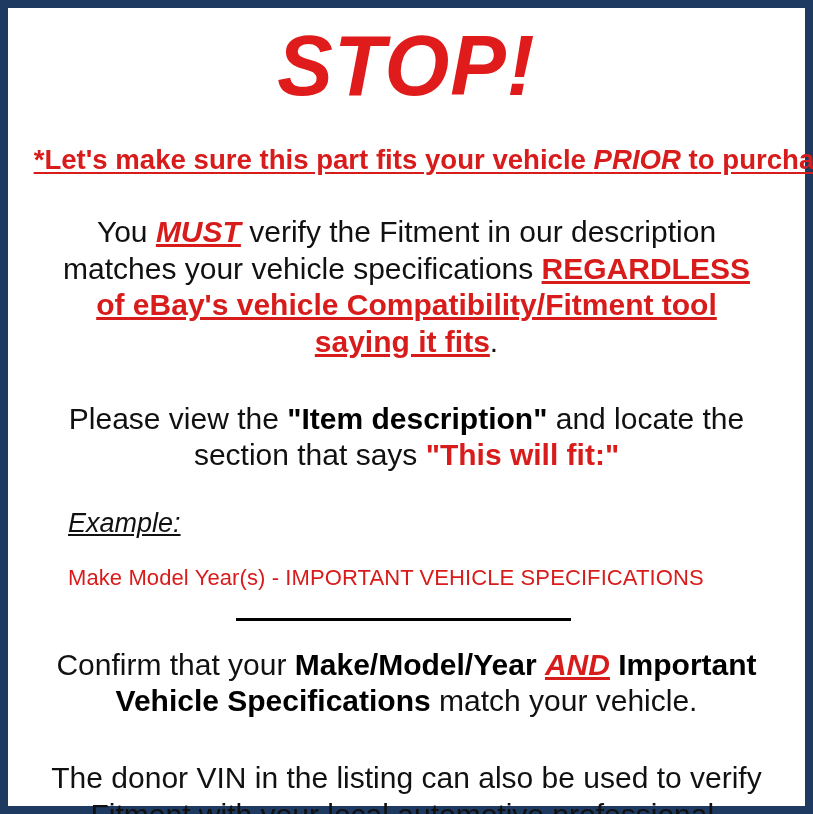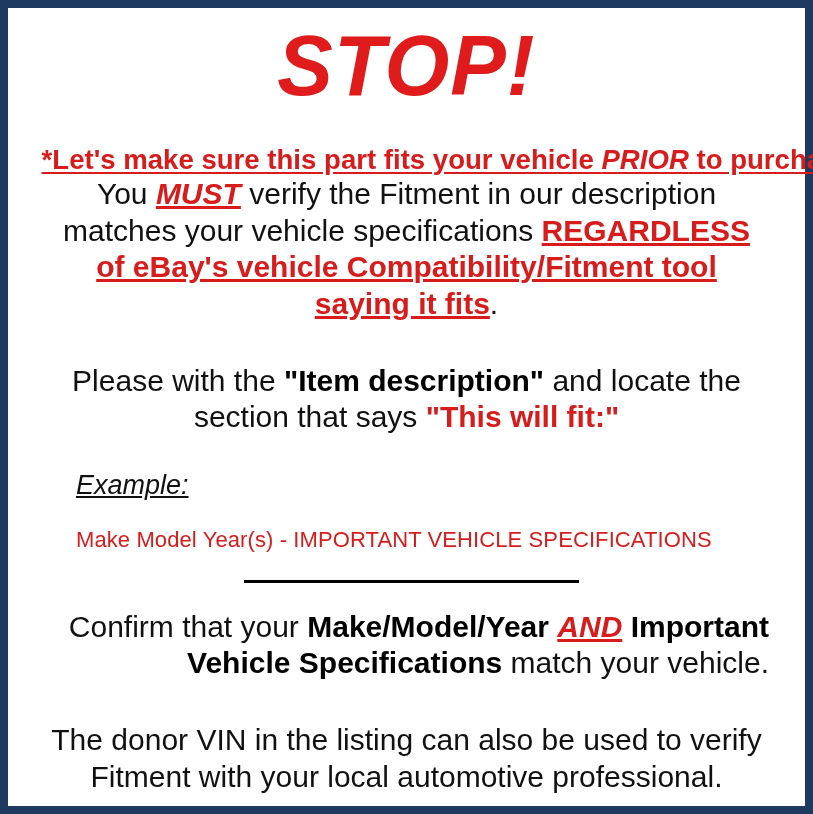--- a/index.html
+++ b/index.html
@@ -13,21 +13,21 @@
     font-family: "Liberation Sans Narrow", "Liberation Sans", sans-serif;
     overflow: hidden;
   }
 
   #fitment-notice {
     box-sizing: border-box;
     width: 813px;
     height: 814px;
     border: 8px solid #1f3a60;
     background: #ffffff;
-    padding: 0 28px;
+    padding: 0 20px;
     text-align: center;
     color: #000000;
   }
 
   
   .stop-title {
     color: #e01b1b;
     font-weight: bold;
     font-style: italic;
     font-size: 86px;
@@ -52,21 +52,21 @@
   .subtitle-line .ital { font-style: italic; }
 
   .para {
     font-size: 30px;
     line-height: 1.22;
     color: #111111;
     margin: 0;
     padding: 0 22px;
     font-weight: normal;
   }
-  .para-1 { }
+  .para-1 { margin-top: 38px; }
   .para-2 { margin-top: 40px; padding: 0 10px; }
 
   .red-b-i-u {
     color: #d81b1b;
     font-weight: bold;
     font-style: italic;
     text-decoration: underline;
     text-underline-offset: 2px;
   }
   .red-b-u {
@@ -120,40 +120,40 @@
   }
   .divider-line {
     position: absolute;
     left: 208px;
     top: 3px;
     width: 335px;
     height: 3px;
     background: #000000;
   }
 
-  .para-3 { margin-top: 22px; padding: 0 8px; text-align: right; }
+  .para-3 { margin-top: 22px; padding: 0 8px; }
   .para-4 { margin-top: 40px; padding: 0 4px; }
 </style>
 </head>
 <body>
 
 <div id="fitment-notice">
 
   <div class="stop-title">STOP!</div>
 
   <div class="subtitle-line">
     <span>*Let's make sure this part fits your vehicle </span><span class="ital">PRIOR</span><span> to purchasing*</span>
   </div>
 
   <p class="para para-1">
     <span>You </span><span class="red-b-i-u">MUST</span><span> verify the Fitment in our description matches your vehicle specifications </span><span class="red-b-u">REGARDLESS of eBay's vehicle Compatibility/Fitment tool saying it fits</span><span>.</span>
   </p>
 
   <p class="para para-2">
-    <span>Please with the </span><span class="blk-b">"Item description"</span><span> and locate the section that says </span><span class="red-b">"This will fit:"</span>
+    <span>Please view the </span><span class="blk-b">"Item description"</span><span> and locate the section that says </span><span class="red-b">"This will fit:"</span>
   </p>
 
   <div class="example-block">
     <div><span class="example-label">Example:</span></div>
     <div class="example-spec">Make Model Year(s) - IMPORTANT VEHICLE SPECIFICATIONS</div>
   </div>
 
   <div class="divider-wrap">
     <div class="divider-line"></div>
   </div>

